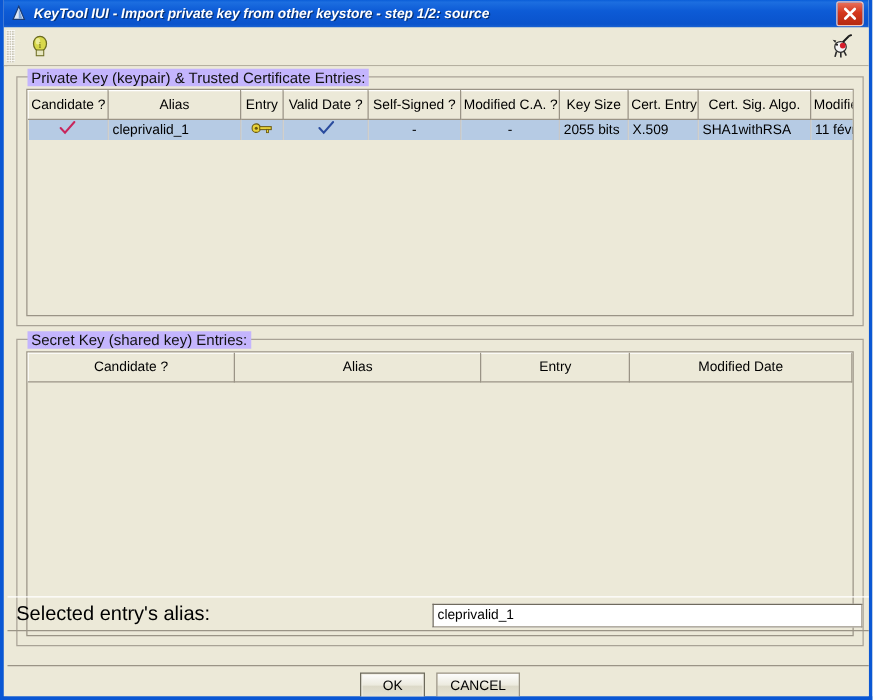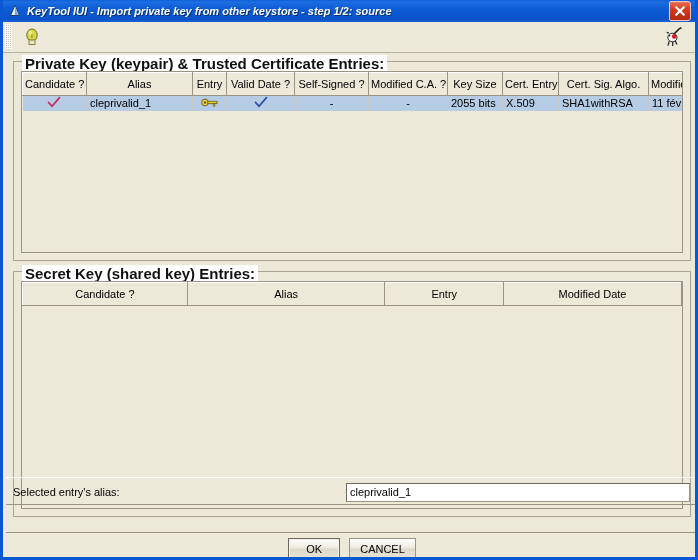--- a/index.html
+++ b/index.html
@@ -106,24 +106,24 @@
   }
   .group {
     position: absolute;
     border: 1px solid #a9a396;
     box-sizing: border-box;
   }
   .group-title {
     position: absolute;
     top: -7px;
     left: 8px;
-    background: #ffffff;
+    background: #c4b5fd;
     padding: 0 3px;
-    font-size: 15px;
-    font-weight: bold;
+    font-size: 12px;
+    font-weight: normal;
     color: #111111;
     white-space: nowrap;
   }
   .group-body {
     position: absolute;
     left: 7px;
     right: 7px;
     top: 9px;
     bottom: 7px;
     background: #ece9d8;
@@ -170,21 +170,21 @@
   .form-row {
     position: absolute;
     left: 0;
     width: 692px;
     height: 22px;
     display: flex;
     align-items: center;
   }
   .form-label {
     padding-left: 7px;
-    font-size: 11px;
+    font-size: 16px;
     color: #000000;
     width: 340px;
     box-sizing: border-box;
     white-space: nowrap;
   }
   .textfield {
     height: 19px;
     background: #ffffff;
     border: 1px solid #9a9486;
     border-top-color: #6f6a5e;

